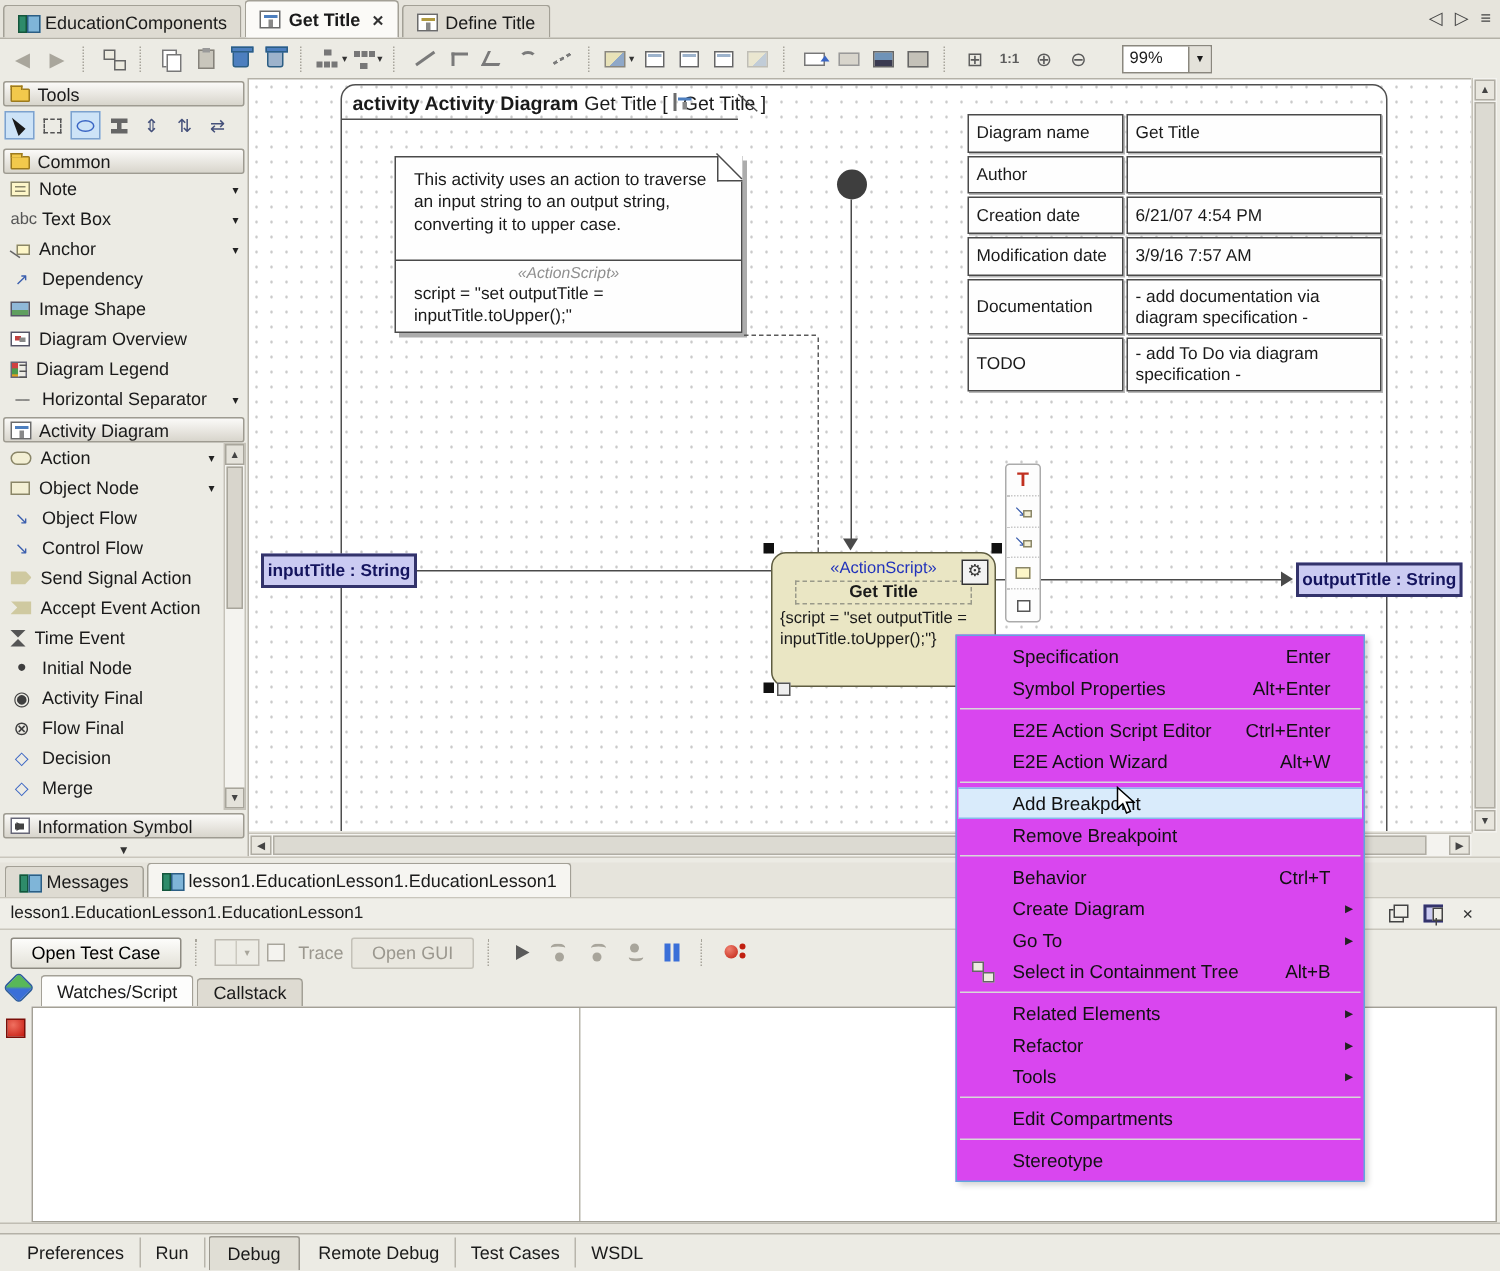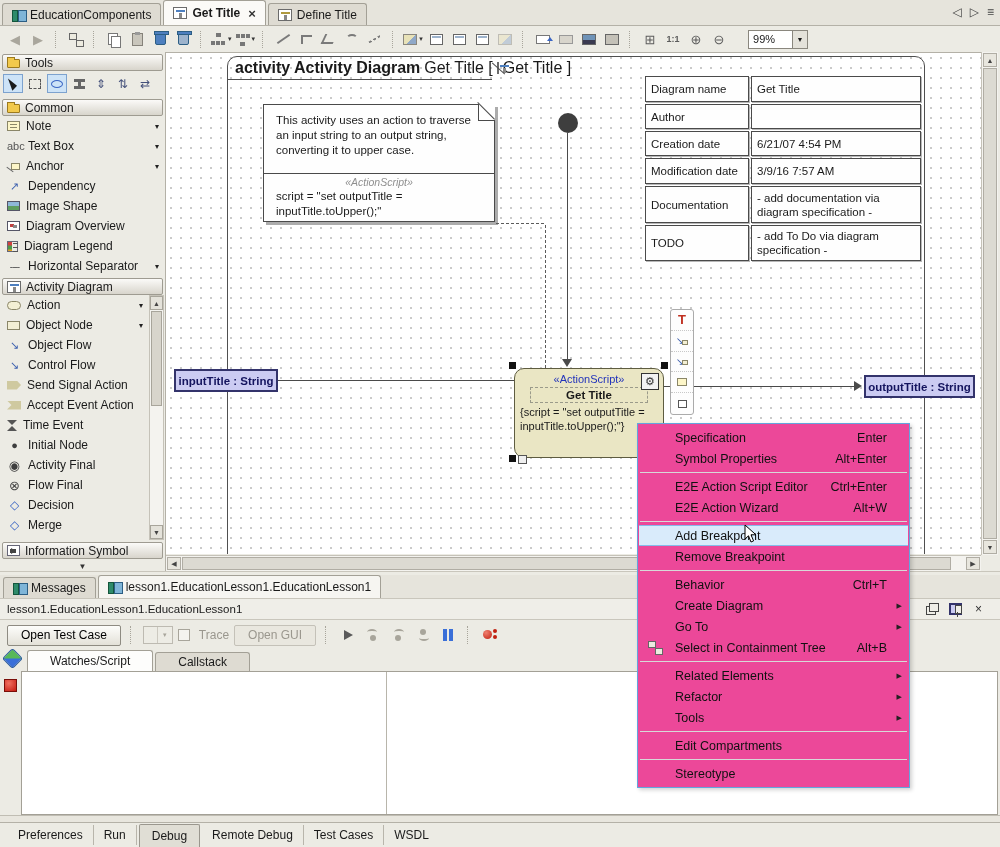--- a/index.html
+++ b/index.html
@@ -101,21 +101,21 @@
   .alist-items{margin-right:16px;}
   .pal-scroll{position:absolute;right:1px;top:0;bottom:0;width:15px;background:#F4F3EF;border:1px solid #C5C2B8;}
   .pal-scroll .sa{position:absolute;left:0;right:0;height:14px;background:#E4E2DA;border:1px solid #A8A59B;font-size:7px;display:flex;align-items:center;justify-content:center;color:#444;}
   .pal-scroll .sa.up{top:0;} .pal-scroll .sa.dn{bottom:0;}
   .pal-scroll .sthumb{position:absolute;left:1px;right:1px;top:15px;height:95px;background:#D8D5CC;border:1px solid #A8A59B;}
   .pmore{height:14px;display:flex;align-items:center;justify-content:center;font-size:8px;color:#333;}
 
   
   .canvas{position:absolute;left:166px;top:52px;width:815px;height:502px;background:#fff;background-image:radial-gradient(circle,#CACACA 0.8px,transparent 1px);background-size:10px 10px;overflow:hidden;border-top:1px solid #B4B1A7;}
   .frame{position:absolute;left:61px;top:3px;width:698px;height:620px;border:1px solid #4F4F4F;border-radius:10px;}
-  .ftitle{position:absolute;left:0;top:0;width:264px;height:23px;border-bottom:1px solid #4F4F4F;display:flex;align-items:center;gap:4px;padding-left:7px;font-size:16px;background:rgba(255,255,255,0.0);white-space:nowrap;}
+  .ftitle{position:absolute;left:0;top:0;width:264px;height:23px;border-bottom:1px solid #4F4F4F;display:flex;align-items:center;gap:4px;padding-left:7px;font-size:13px;background:rgba(255,255,255,0.0);white-space:nowrap;}
   .fslant{position:absolute;left:262px;top:11px;width:17px;height:1px;background:#4F4F4F;transform:rotate(42deg);}
   .ftitle b{font-weight:bold;}
   .uml-note{position:absolute;left:97px;top:51px;width:232px;height:118px;background:#FEFEFE;border:1px solid #4A4A4A;box-shadow:3px 3px 0 #ACACAC;font-size:11.5px;}
   .uml-note .fold{position:absolute;top:-1px;right:-1px;width:17px;height:17px;background:#fff;border-left:1px solid #4A4A4A;border-bottom:1px solid #4A4A4A;}
   .uml-note .fold::before{content:"";position:absolute;left:-1px;top:-2px;width:24px;height:1px;background:#4A4A4A;transform:rotate(45deg);transform-origin:0 0;}
   .uml-note .ntext{padding:8px 10px 6px 12px;line-height:15px;height:68px;}
   .uml-note .nsep{border-top:1px solid #4A4A4A;margin:0;}
   .uml-note .nst{font-style:italic;color:#8F8F8F;text-align:center;font-size:10.5px;padding-top:2px;}
   .uml-note .nscript{padding:1px 10px 0 12px;line-height:15px;}
   .itable{position:absolute;left:479px;top:23px;width:276px;}
@@ -184,36 +184,36 @@
   .dico{width:20px;height:20px;display:flex;align-items:center;justify-content:center;}
   .i-step{width:0;height:0;border-left:9px solid #5A5A5A;border-top:5px solid transparent;border-bottom:5px solid transparent;position:relative;}
   .i-stepdot{width:14px;height:12px;position:relative;}
   .i-stepdot::before{content:"";position:absolute;width:6px;height:6px;border-radius:50%;background:#A8A59B;left:4px;top:6px;}
   .i-stepdot::after{content:"";position:absolute;left:1px;top:0;width:10px;height:4px;border-top:2px solid #A8A59B;border-radius:50% 50% 0 0;}
   .i-pause{width:10px;height:12px;border-left:4px solid #3A6FD8;border-right:4px solid #3A6FD8;}
   .i-bps{width:14px;height:12px;position:relative;}
   .i-bps::before{content:"";position:absolute;left:0;top:1px;width:9px;height:9px;border-radius:50%;background:radial-gradient(circle at 35% 30%,#F08070,#C02010);}
   .i-bps::after{content:"";position:absolute;right:0;top:0;width:4px;height:4px;border-radius:50%;background:#C02010;box-shadow:0 6px 0 #C02010;}
   .vtabs{position:absolute;left:0;top:649px;width:100%;height:22px;display:flex;align-items:flex-end;padding-left:27px;background:#ECEBE4;}
-  .vtab{height:19px;display:flex;align-items:center;padding:0 22px;margin-right:2px;border:1px solid #A3A096;border-bottom:none;border-radius:3px 3px 0 0;background:#DEDBD2;font-size:12px;}
+  .vtab{height:19px;display:flex;align-items:center;padding:0 10px;margin-right:2px;border:1px solid #A3A096;border-bottom:none;border-radius:3px 3px 0 0;background:#DEDBD2;font-size:12px;}
   .vtab.active{background:#FDFDFC;height:21px;}
   .i-script{position:absolute;left:5px;top:651px;width:15px;height:15px;background:linear-gradient(135deg,#58B858 45%,#3A6FD8 55%);transform:rotate(45deg);border:1px solid #2A5A9A;border-radius:3px;}
   .content{position:absolute;left:0;top:671px;width:100%;height:144px;background:#ECEBE4;}
   .gutter{position:absolute;left:0;top:0;width:21px;height:100%;}
   .bpmark{position:absolute;left:4px;top:8px;width:13px;height:13px;background:radial-gradient(circle at 35% 30%,#F07060,#C41A10);border:1px solid #7A0E08;}
   .wpane{position:absolute;left:21px;top:0;right:2px;bottom:0;background:#fff;border:1px solid #A3A096;}
   .wdiv{position:absolute;left:364px;top:0;bottom:0;width:1px;background:#B8B5AB;}
   .hstrip{position:absolute;left:0;top:815px;width:100%;height:7px;background:#E8E6DE;border-top:1px solid #C0BDB3;}
   .stabs{position:absolute;left:0;top:822px;width:100%;height:25px;background:#ECEBE4;border-top:1px solid #B4B1A7;display:flex;align-items:center;padding-left:8px;font-size:12px;}
   .stab{padding:3px 10px;border-right:1px solid #B8B5AB;}
   .stab:last-child{border-right:none;}
   .stab.active{border:1px solid #9A978E;border-bottom:none;background:#E0DED5;border-radius:2px 2px 0 0;padding:4px 12px;margin:0 2px;}
 
   
-  .cmenu{position:absolute;left:637px;top:423px;width:273px;background:#ec4899;border:1px solid #62A5DE;box-shadow:2px 2px 4px rgba(0,0,0,0.18);padding:3px 0;z-index:50;font-size:12.5px;}
+  .cmenu{position:absolute;left:637px;top:423px;width:273px;background:#d946ef;border:1px solid #62A5DE;box-shadow:2px 2px 4px rgba(0,0,0,0.18);padding:3px 0;z-index:50;font-size:12.5px;}
   .mi{height:21px;display:flex;align-items:center;padding:0 22px 0 37px;position:relative;color:#111;}
   .mi .misc{margin-left:auto;padding-left:20px;}
   .mi .miarrow{position:absolute;right:7px;top:7px;font-size:7px;color:#222;}
   .mi.hl{background:#D9EBFB;border-top:1px solid #86BBEA;border-bottom:1px solid #86BBEA;margin:0 1px;padding-left:36px;}
   .msep{height:1px;background:#D8D8D8;margin:3px 2px;}
   .mi .mico{position:absolute;left:10px;top:4px;}
   .cursor-svg{position:absolute;left:744px;top:524px;z-index:60;}
 </style>
 </head>
 <body>

